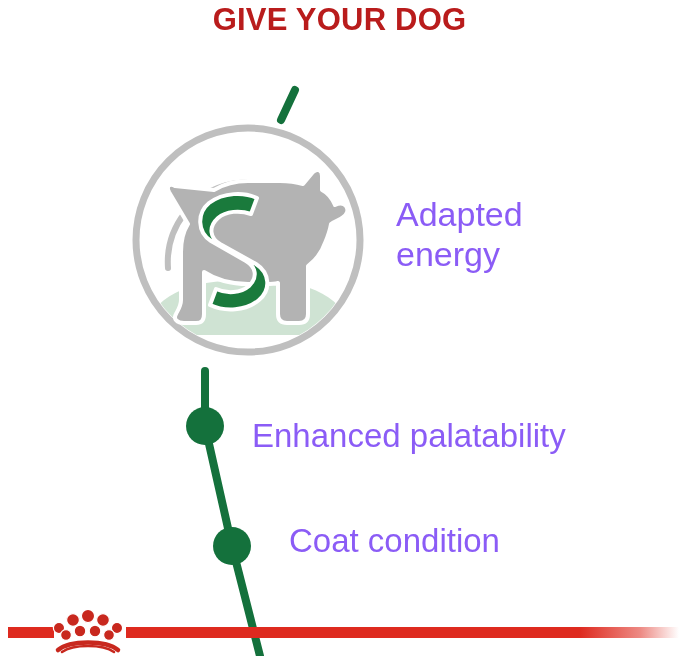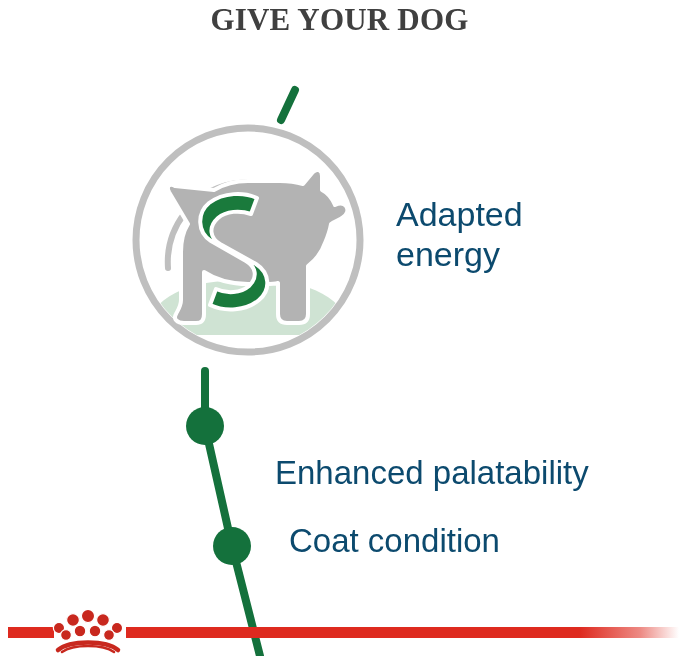--- a/index.html
+++ b/index.html
@@ -18,22 +18,22 @@
     overflow: hidden;
   }
 
   
   .headline {
     position: absolute;
     left: 0;
     top: 4px;
     width: 679px;
     text-align: center;
-    color: #404040;
-    font-family: Liberation Serif, serif;
+    color: #b91c1c;
+    font-family: Liberation Sans, sans-serif;
     font-weight: bold;
     font-size: 31px;
     line-height: 31px;
     letter-spacing: 0.2px;
   }
   .headline .line {
     display: block;
     white-space: nowrap;
   }
 
@@ -54,36 +54,35 @@
     top: 78px;
     width: 160px;
     height: 578px;
     pointer-events: none;
   }
   .connector svg { display: block; }
 
   
   .benefit {
     position: absolute;
-    color: #0c4a6e;
+    color: #8b5cf6;
     font-family: "Liberation Sans", sans-serif;
     font-weight: normal;
     font-size: 34px;
     line-height: 40px;
     white-space: pre-line;
   }
   .benefit-energy {
     left: 396px;
     top: 194px;
   }
   .benefit-palatability {
-    left: 275px;
+    left: 252px;
     top: 416px;
     font-size: 33px;
-    margin-top: 37px;
   }
   .benefit-coat {
     left: 289px;
     top: 521px;
     font-size: 33px;
     text-align: right;
   }
 
   
   .rule {

